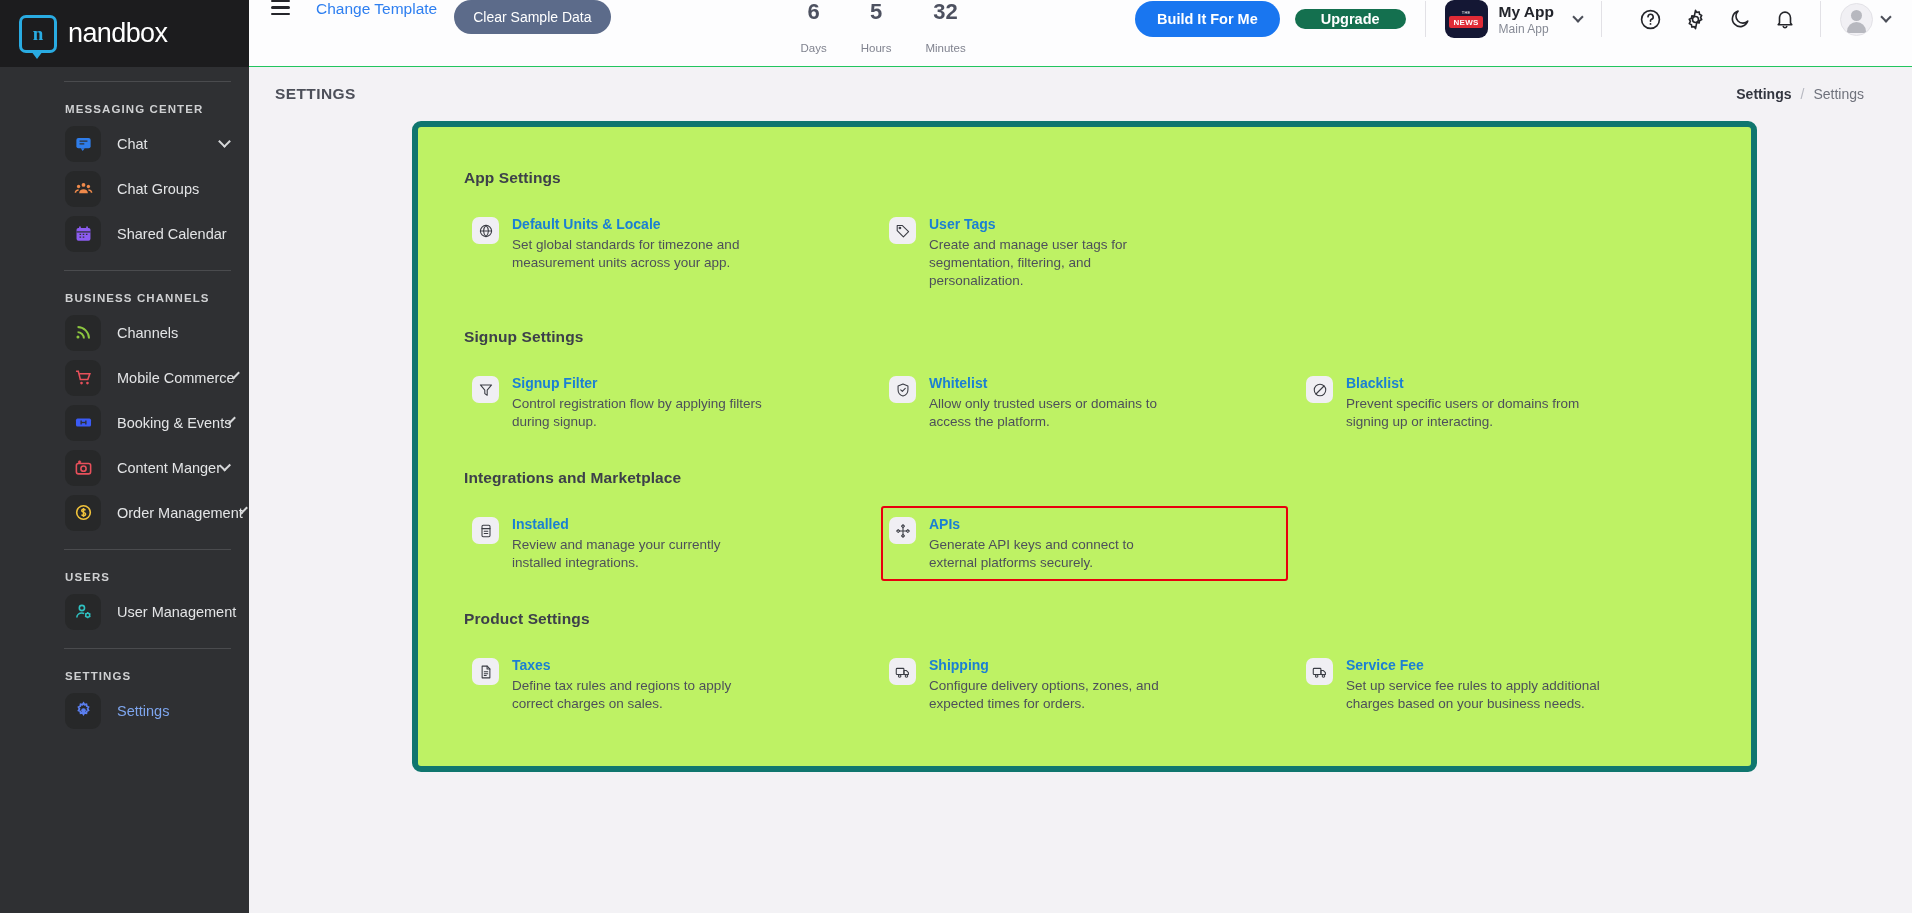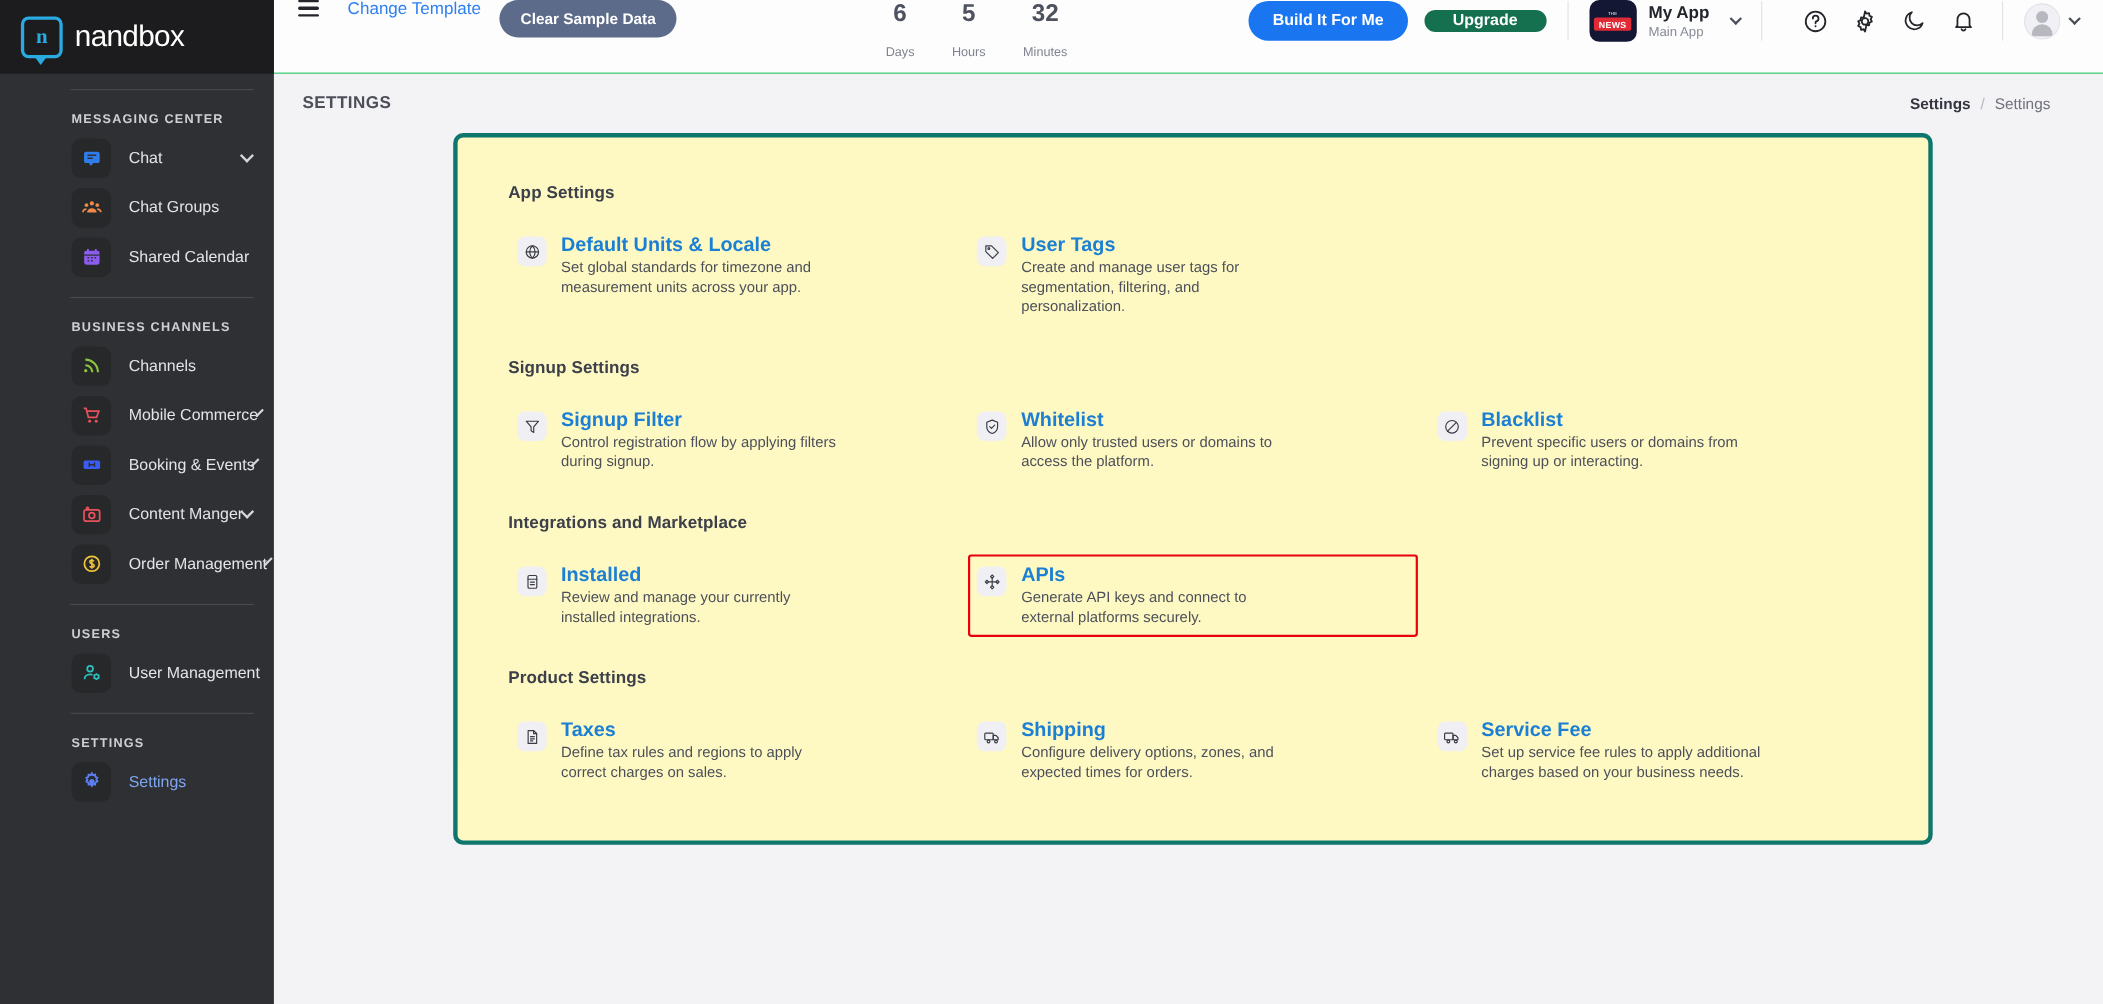--- a/index.html
+++ b/index.html
@@ -77,21 +77,21 @@
     display: flex; align-items: flex-start; padding: 0 22px 0 22px;
     border-bottom: 1px solid #22c55e;
   }
   .hamburger { width: 19px; display: flex; flex-direction: column; gap: 4px; cursor: pointer; }
   .hamburger i { display: block; height: 2.4px; background: #24252a; border-radius: 2px; }
   .link-btn {
     color: #2e7ff0; font-size: 15.5px; font-weight: 500; margin-left: 26px; cursor: pointer;
   }
   .pill {
     margin-left: 17px; background: #5c6b8a; color: #fff;
-    font-size: 14px; font-weight: 700; padding: 9px 19px;
+    font-size: 14px; font-weight: 400; padding: 9px 19px;
     border-radius: 22px; cursor: pointer; white-space: nowrap;
   }
   .countdown { display: flex; gap: 34px; margin-left: 190px; }
   .cd-unit { text-align: center; }
   .cd-num { font-size: 22px; font-weight: 700; color: #4d5160; line-height: 24px; }
   .cd-lbl { font-size: 11.5px; color: #80838f; margin-top: 18px; }
 
   .topbar-right { margin-left: auto; display: flex; align-items: center; }
   .btn-blue {
     background: #1976f0; color: #fff; font-size: 14.5px; font-weight: 700;
@@ -146,40 +146,40 @@
     font-size: 15.5px; font-weight: 600; color: #4c4f59; letter-spacing: 0.4px;
   }
   .crumbs { margin-left: auto; display: flex; align-items: center; gap: 9px; font-size: 14px; }
   .crumb-a { color: #333640; font-weight: 600; cursor: pointer; }
   .crumb-sep { color: #b6b8c0; }
   .crumb-b { color: #6f727c; }
 
   
   .card-wrap { padding: 0 48px 0 163px; }
   .card {
-    background: #fef9c3; border-radius: 9px; border: 4px solid #0f766e;
+    background: #bef264; border-radius: 9px; border: 6px solid #0f766e;
     padding: 42px 46px 44px 46px; max-width: 1345px;
   }
   .sec-title {
     font-size: 15.5px; font-weight: 600; color: #3d404a;
     margin-bottom: 19px; letter-spacing: 0.1px;
   }
   .sec { margin-bottom: 29px; }
   .sec:last-child { margin-bottom: 0; }
   .grid { display: grid; grid-template-columns: 1fr 1fr 1fr; column-gap: 10px; }
   .item {
     display: flex; gap: 13px; padding: 7px 8px 7px 6px; cursor: pointer;
     border: 2px solid transparent; border-radius: 3px; align-items: flex-start;
   }
   .item.highlight { border-color: #e8000d; }
   .item-ico {
     width: 27px; height: 27px; min-width: 27px; border-radius: 7px; background: #f0eff3;
     display: flex; align-items: center; justify-content: center; margin-top: 2px;
   }
-  .item-title { font-size: 18px; font-weight: 700; color: #1b7fd4; line-height: 18px; }
+  .item-title { font-size: 14px; font-weight: 700; color: #1b7fd4; line-height: 18px; }
   .item-desc { font-size: 13.5px; color: #4d505a; line-height: 18px; margin-top: 3px; max-width: 255px; }
 </style>
 </head>
 <body>
 
 <div id="app">
 
   <aside class="sidebar">
     <div class="brand">
       <div class="brand-mark">n</div>

